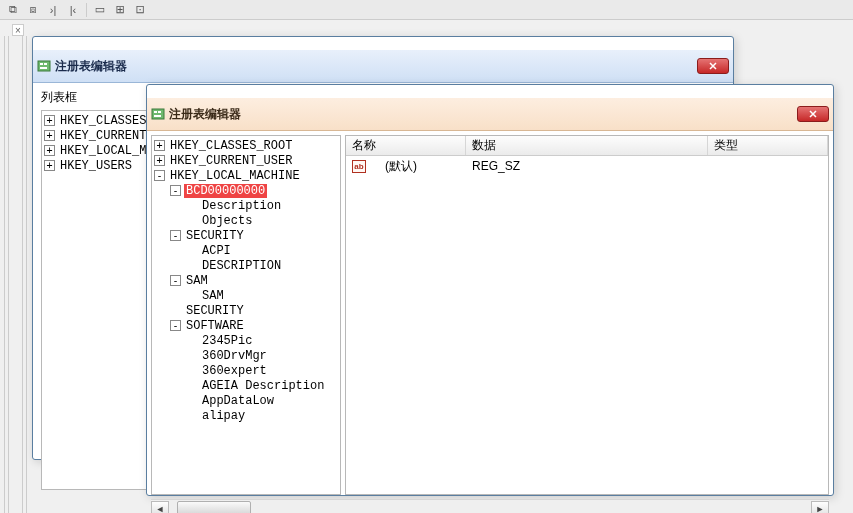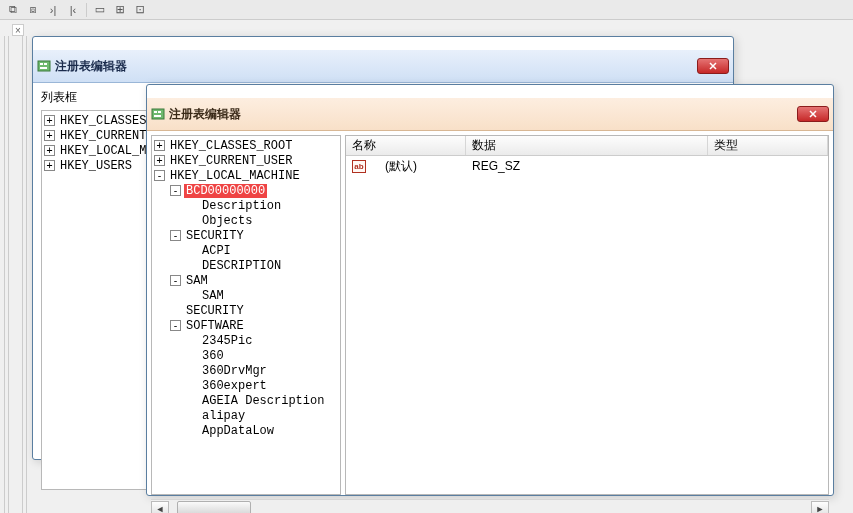--- a/index.html
+++ b/index.html
@@ -328,46 +328,41 @@
             <span class="node-label">SOFTWARE</span>
           </div>
           <div class="tree-row">
             <span class="ind" style="width: 32px;"></span>
             <span class="exp-none"></span>
             <span class="node-label">2345Pic</span>
           </div>
           <div class="tree-row">
             <span class="ind" style="width: 32px;"></span>
             <span class="exp-none"></span>
-            <span class="node-label">360</span>
-          </div>
-          <div class="tree-row">
-            <span class="ind" style="width: 32px;"></span>
-            <span class="exp-none"></span>
             <span class="node-label">360DrvMgr</span>
           </div>
           <div class="tree-row">
             <span class="ind" style="width: 32px;"></span>
             <span class="exp-none"></span>
             <span class="node-label">360expert</span>
           </div>
           <div class="tree-row">
             <span class="ind" style="width: 32px;"></span>
             <span class="exp-none"></span>
             <span class="node-label">AGEIA Description</span>
           </div>
           <div class="tree-row">
             <span class="ind" style="width: 32px;"></span>
             <span class="exp-none"></span>
+            <span class="node-label">AppDataLow</span>
+          </div>
+          <div class="tree-row">
+            <span class="ind" style="width: 32px;"></span>
+            <span class="exp-none"></span>
             <span class="node-label">alipay</span>
-          </div>
-          <div class="tree-row">
-            <span class="ind" style="width: 32px;"></span>
-            <span class="exp-none"></span>
-            <span class="node-label">AppDataLow</span>
           </div>
         </div>
     </div>
     <div class="win2-list-wrap">
       <div class="list-head">
         <div class="col col-name">名称</div>
         <div class="col col-data">数据</div>
         <div class="col col-type">类型</div>
       </div>
       <div id="listrows">

